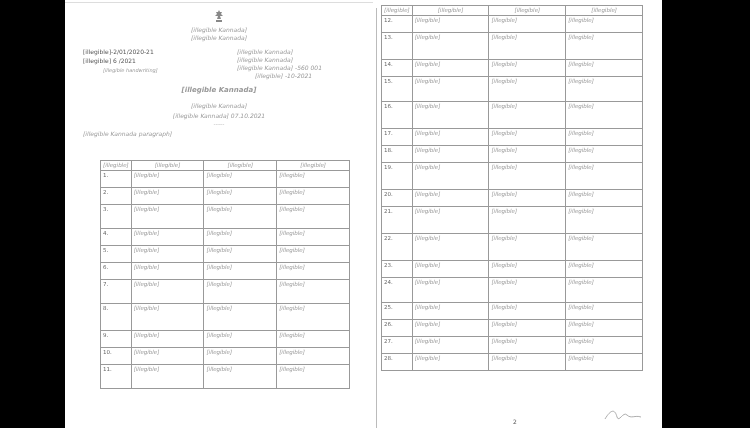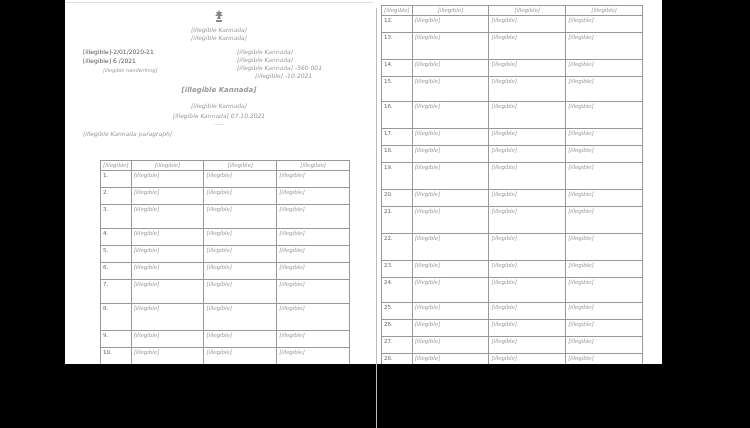--- a/index.html
+++ b/index.html
@@ -1,18 +1,18 @@
 <!DOCTYPE html>
 <html><head>
 <meta charset="utf-8">
 <style>
   html,body{margin:0;padding:0;}
   body{width:750px;height:428px;background:#000;position:relative;overflow:hidden;
        font-family:"DejaVu Sans",sans-serif;color:#555;}
-  .page{position:absolute;top:0;background:#fff;height:364px;overflow:hidden;}
+  .page{position:absolute;top:0;background:#fff;height:428px;overflow:hidden;}
   #page-left{left:65px;width:308px;}
   #page-right{left:373px;width:289px;}
   .divider{position:absolute;left:376px;top:8px;width:1px;height:420px;background:#bbb;}
   .topline{position:absolute;left:0;right:0;top:2px;height:1px;background:#ddd;}
   .fs{font-size:6px;line-height:8px;white-space:nowrap;}
   .illegible{color:#999;font-style:italic;}
   .emblem{position:absolute;left:149px;top:10px;width:10px;height:12px;}
   .center{position:absolute;left:0;right:0;text-align:center;}
   table{border-collapse:collapse;position:absolute;}
   td{border:1px solid #999;font-size:5.5px;line-height:7px;color:#666;vertical-align:top;padding:1px 2px;overflow:hidden;}

